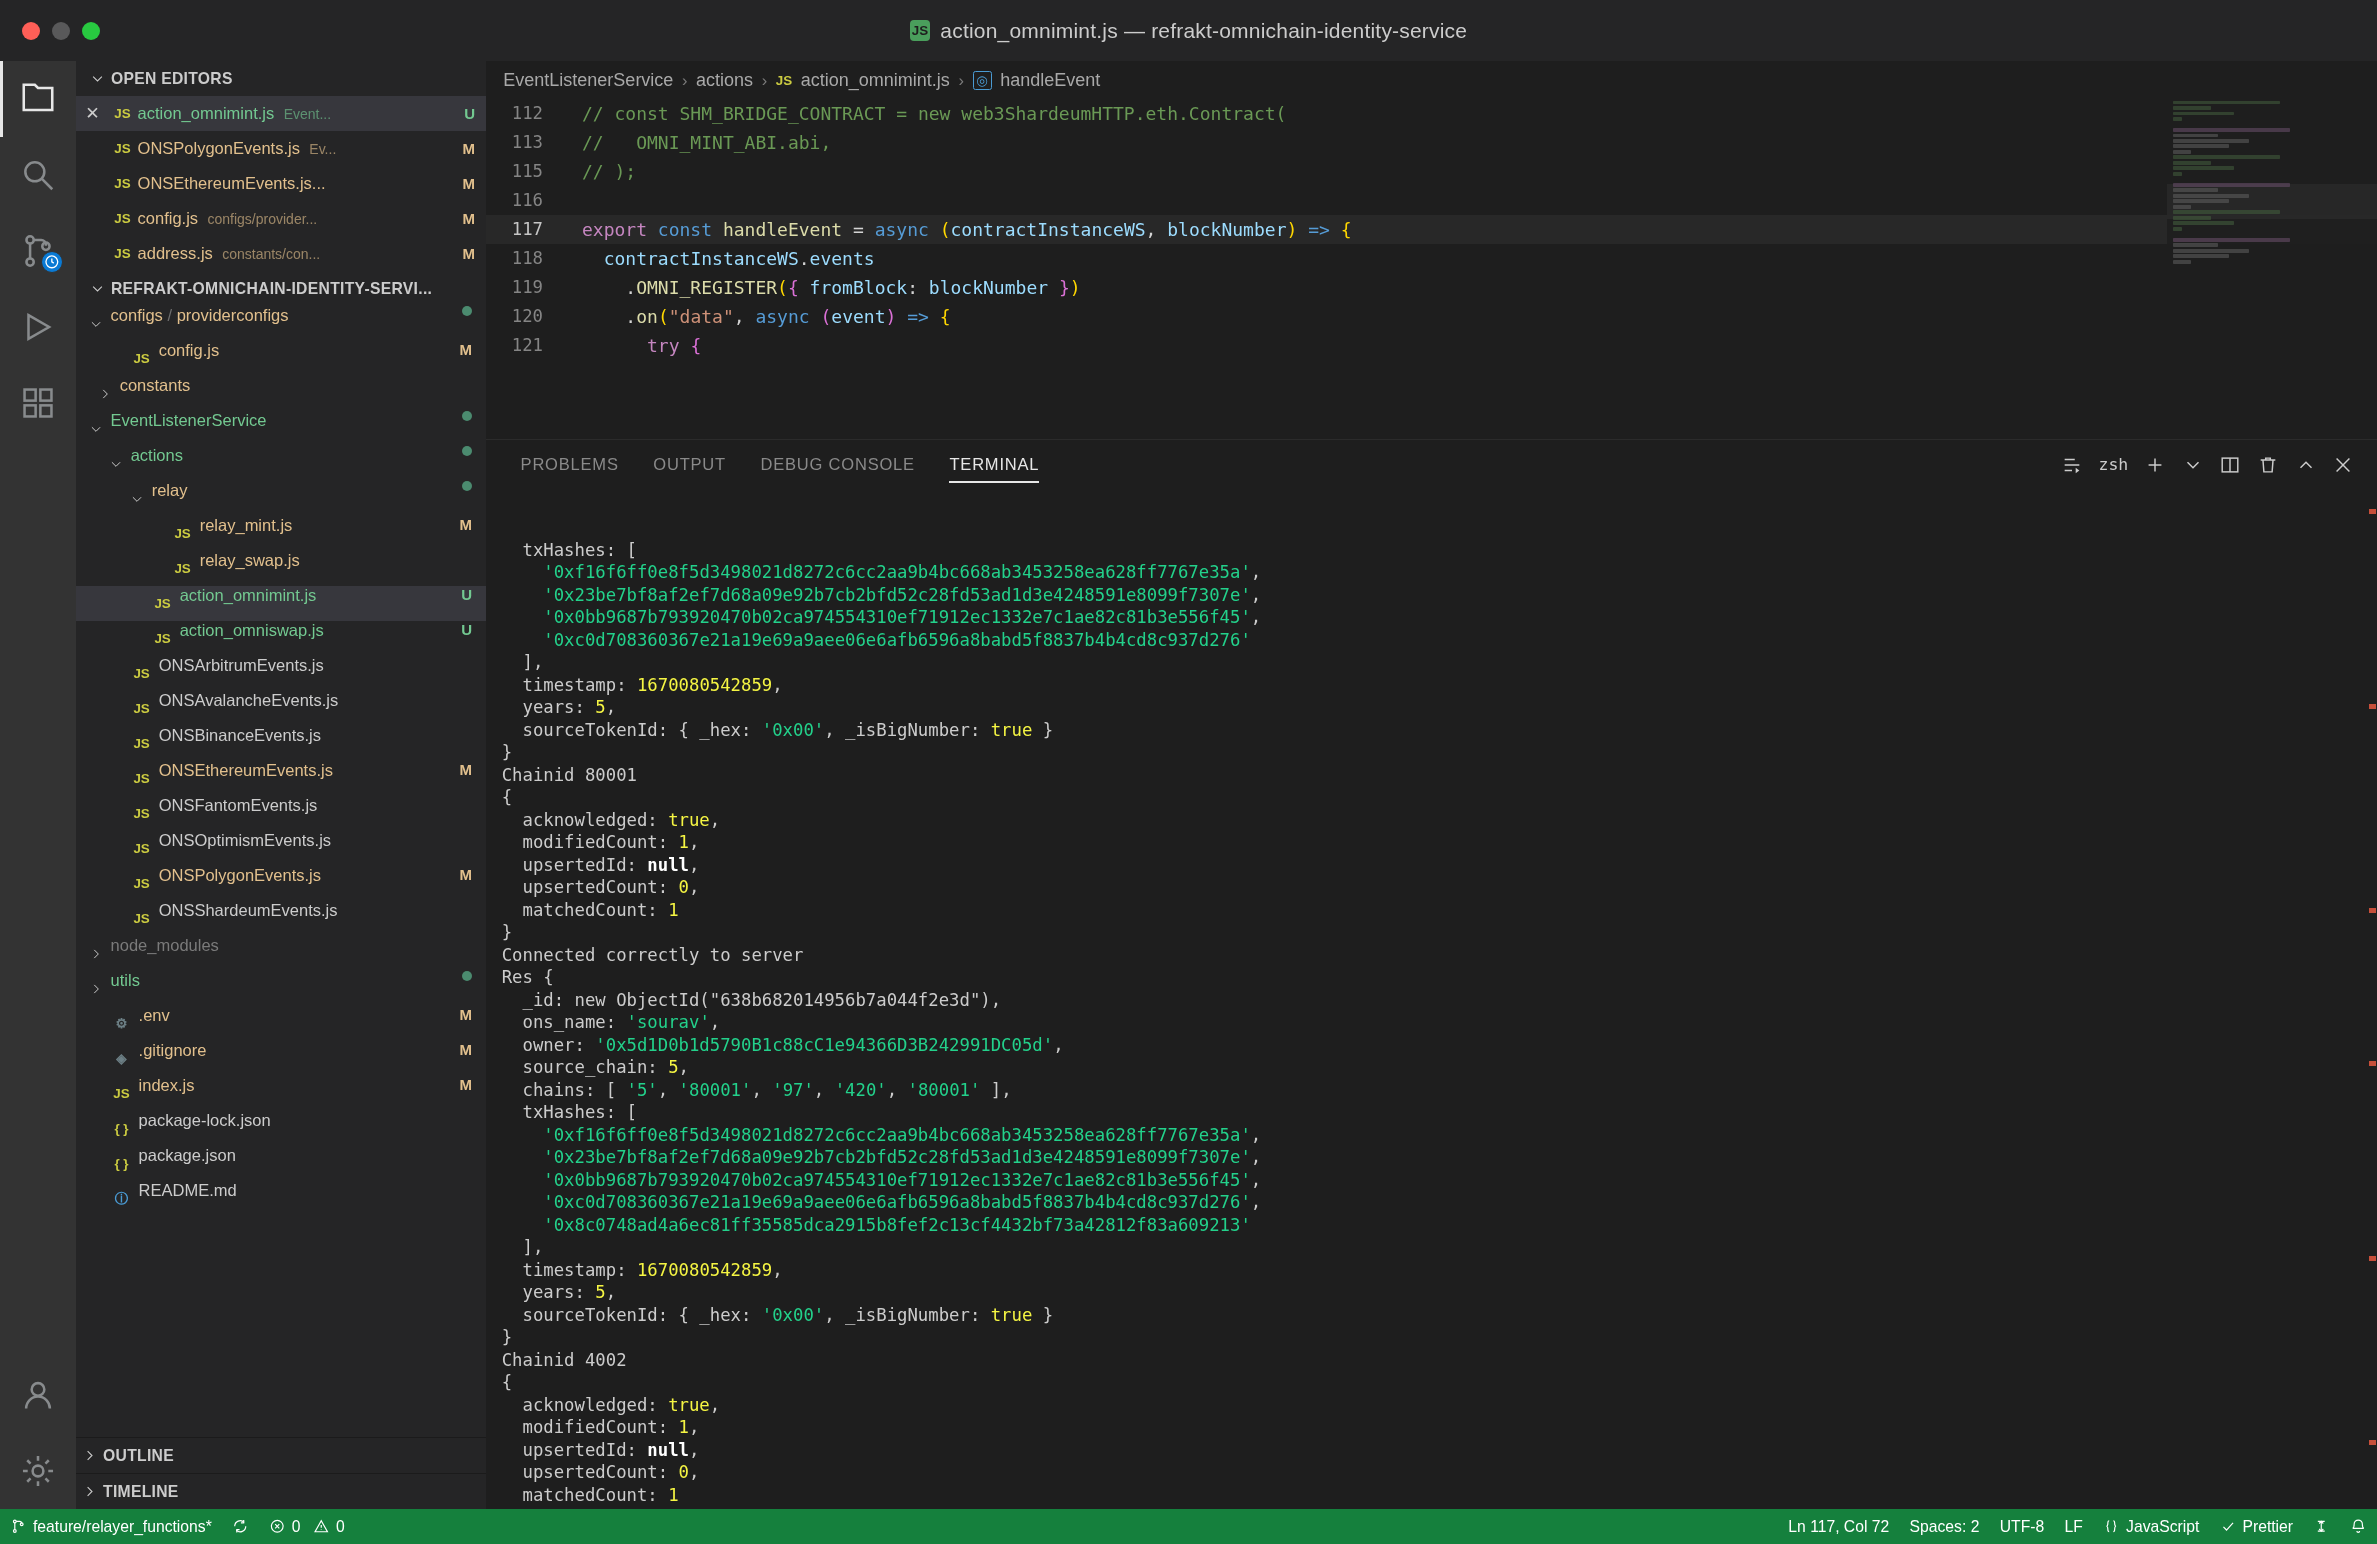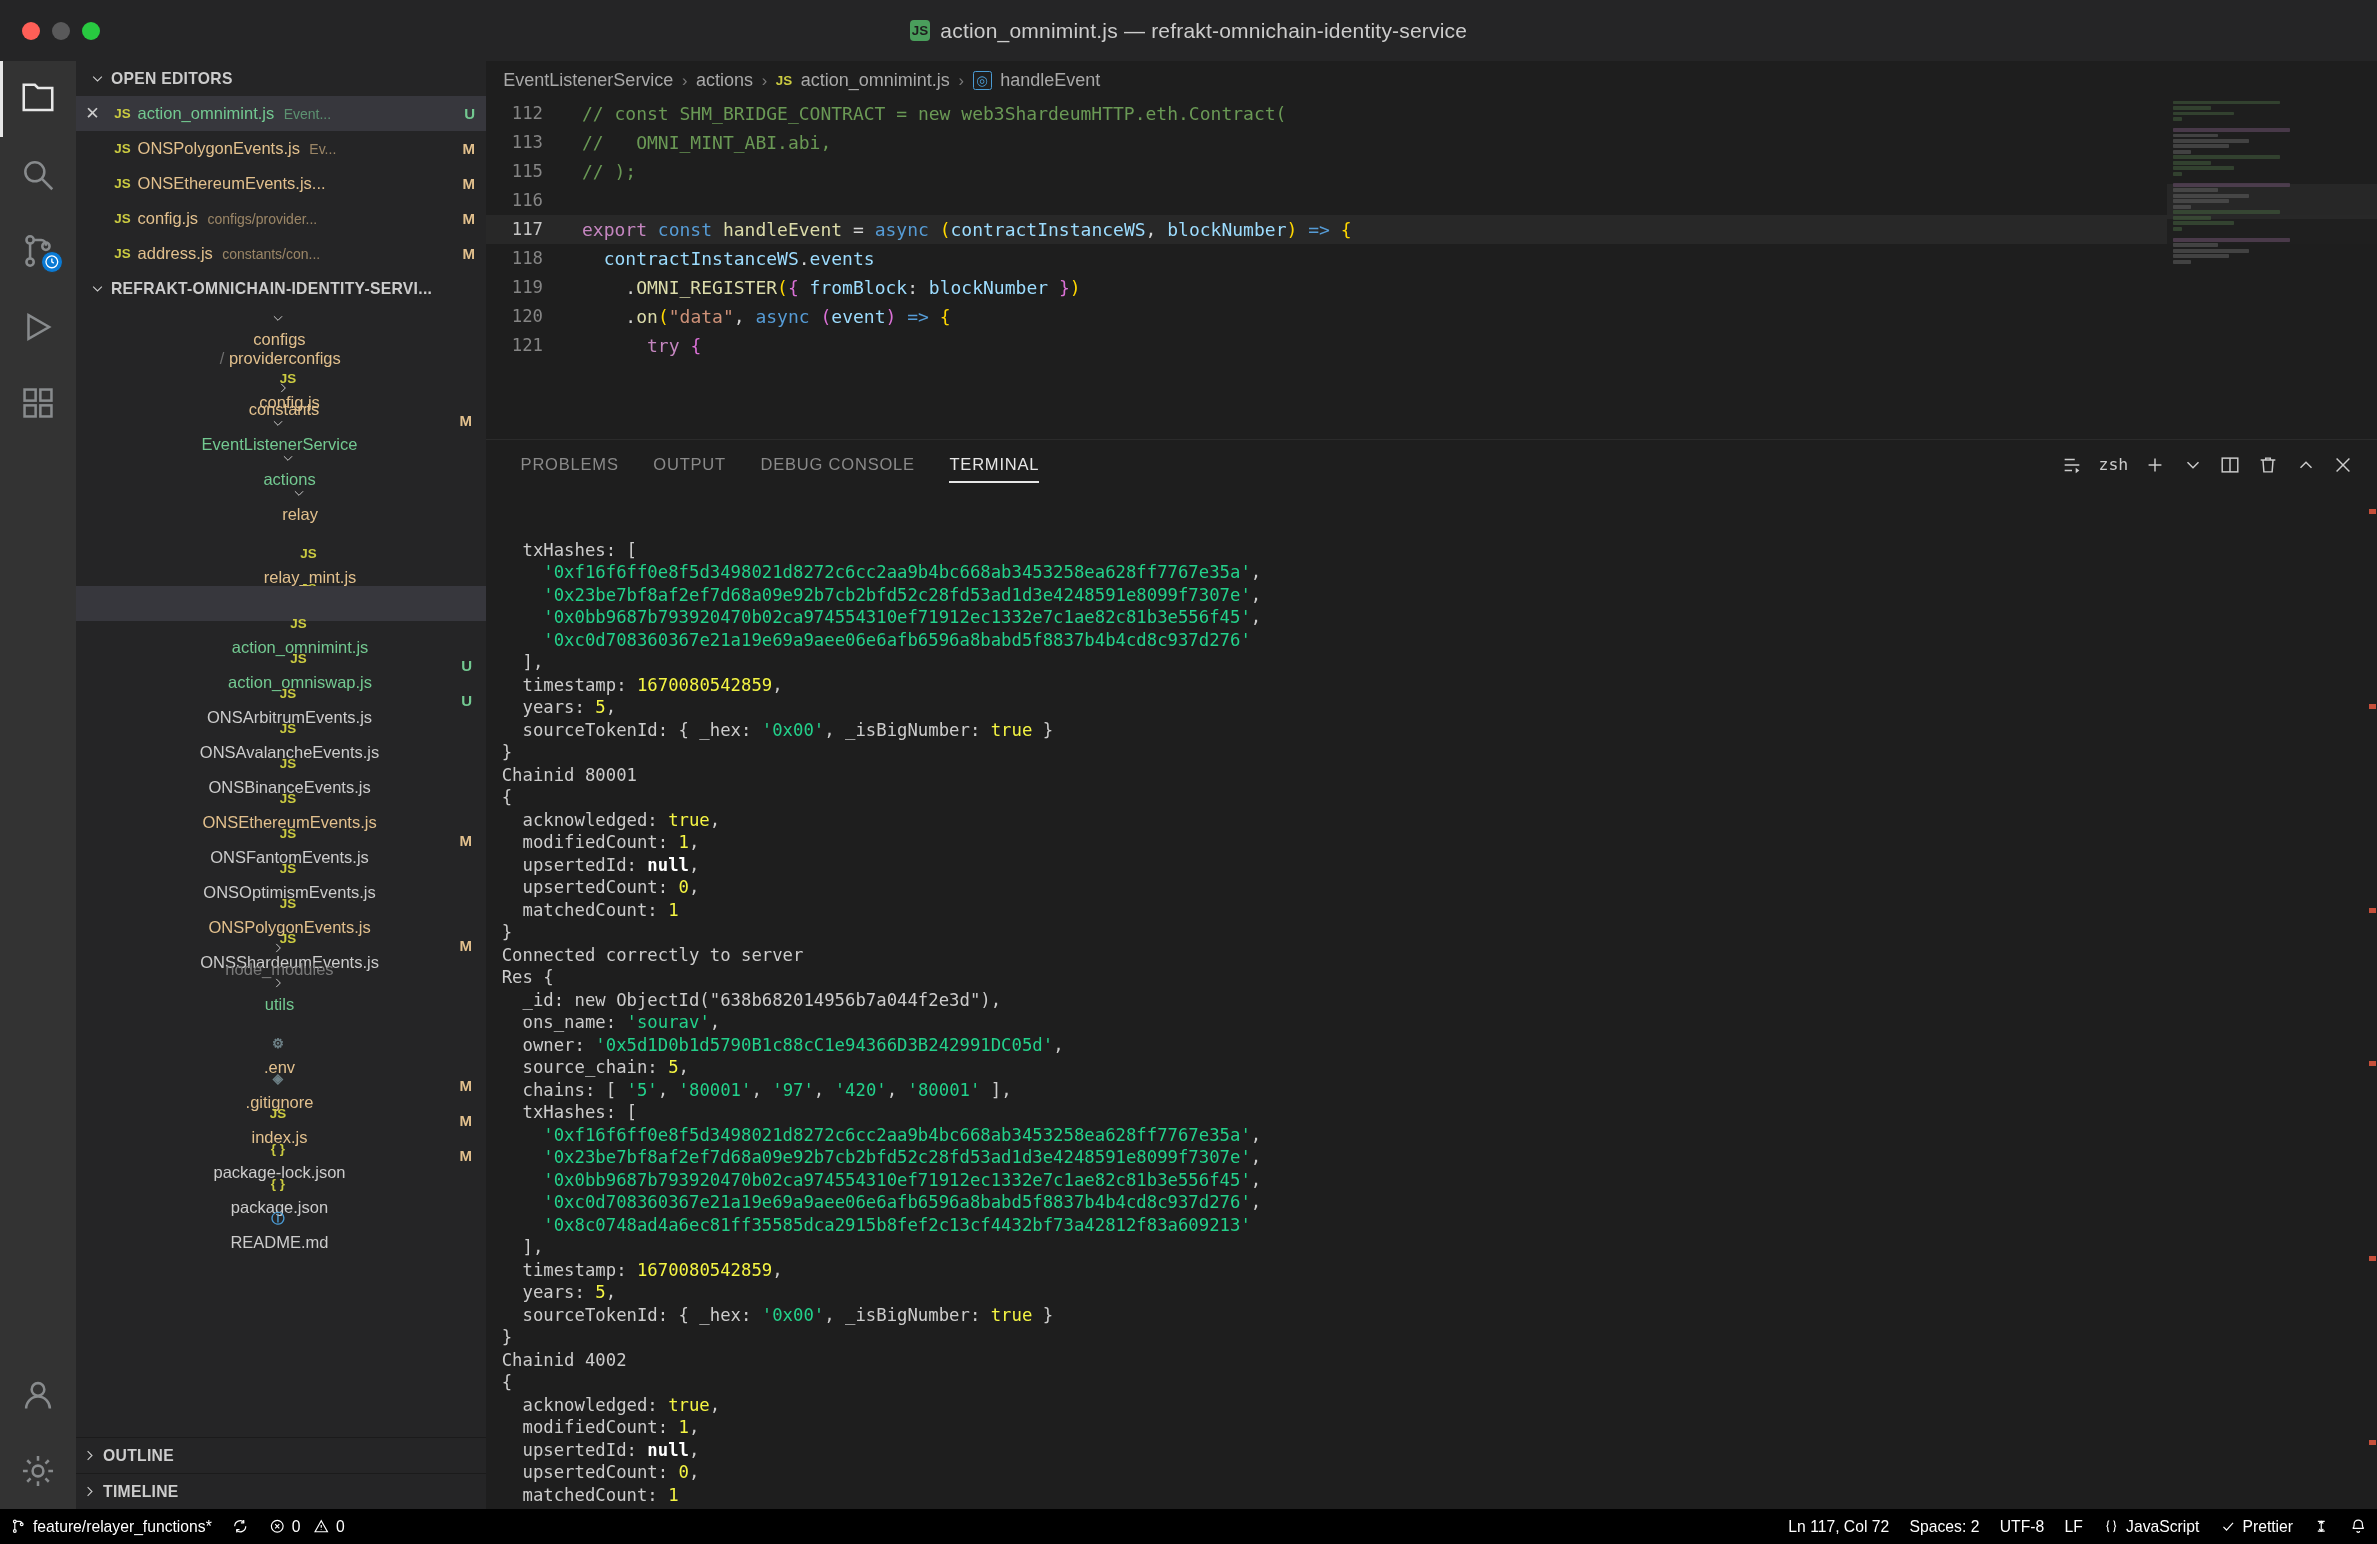--- a/index.html
+++ b/index.html
@@ -96,23 +96,23 @@
   }
   .oe-name { margin-left: 1.6px; }
   .oe-desc { margin-left: 9.4px; font-size: 14px; opacity: .62; }
   .oe-badge { margin-left: auto; font-size: 15px; font-weight: bold; padding-left: 7.9px; }
   .mod { color: #e2c08d; }
   .unt { color: #73c991; }
 
   #explorer-section { flex: 1 1 auto; display: flex; flex-direction: column; min-height: 0; }
   #tree { overflow: hidden; flex: 1 1 auto; }
   .tr {
-    height: 35px; display: flex; align-items: center;
+    height: 35px; display: flex; 
     font-size: 16.5px; color: #cccccc; padding-right: 14px;
-    white-space: nowrap; position: relative; flex-direction: column;
+    white-space: nowrap; position: relative;
   }
   .tr.selected { background: #37373d; }
   .tr .twisty {
     width: 23.6px; flex: 0 0 23.6px; display: inline-flex;
     align-items: center; justify-content: center; color: #cccccc;
   }
   .tr .twisty svg { width: 14px; height: 14px; stroke: currentColor; stroke-width: 1.7; fill: none; }
   .tr .ico {
     width: 28px; flex: 0 0 28px; display: inline-flex;
     align-items: center; justify-content: center;
@@ -219,21 +219,21 @@
   }
   #term .t { color: #cccccc; }
   #term .s { color: #23d18b; }
   #term .y { color: #f5f543; }
   #term .b { color: #ffffff; font-weight: bold; }
   #panel-overview { position: absolute; right: 0; top: 49px; width: 12.6px; height: 1022px; }
 
   
   #statusbar {
     position: absolute; left: 0; bottom: 0; width: 2377px; height: 35px;
-    background: #000000; display: flex; align-items: center;
+    background: #15803d; display: flex; align-items: center;
     color: #ffffff; font-size: 15.7px;
   }
   .sb { display: flex; align-items: center; gap: 6.3px; padding: 0 10.2px; height: 35px; }
   .sb svg { width: 16.5px; height: 16.5px; stroke: currentColor; stroke-width: 1.7; fill: none; }
   #sb-right { margin-left: auto; display: flex; align-items: center; }
 </style>
 </head>
 <body>
 
 <div id="titlebar">

